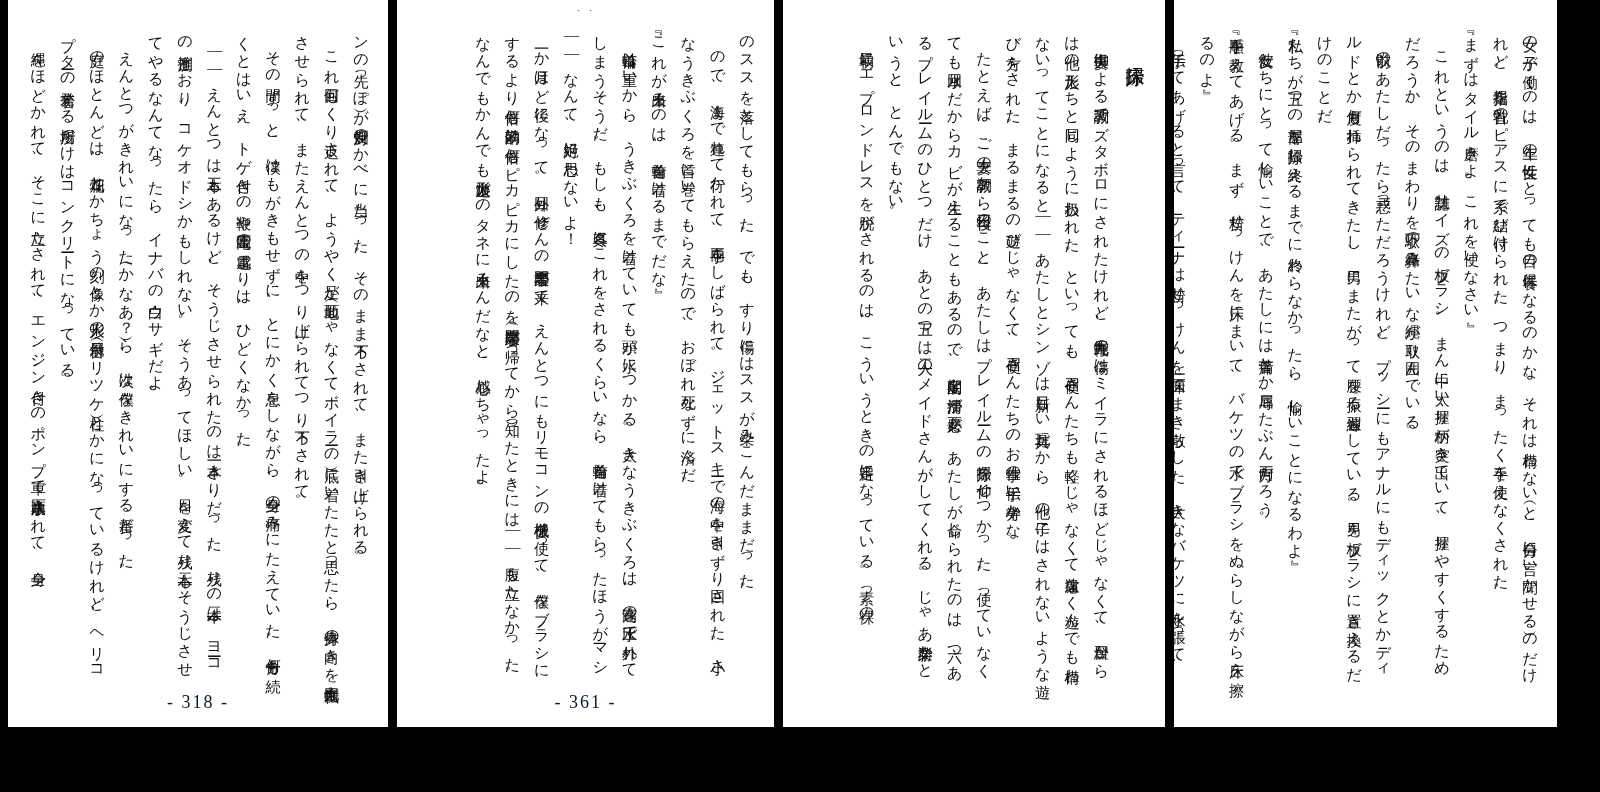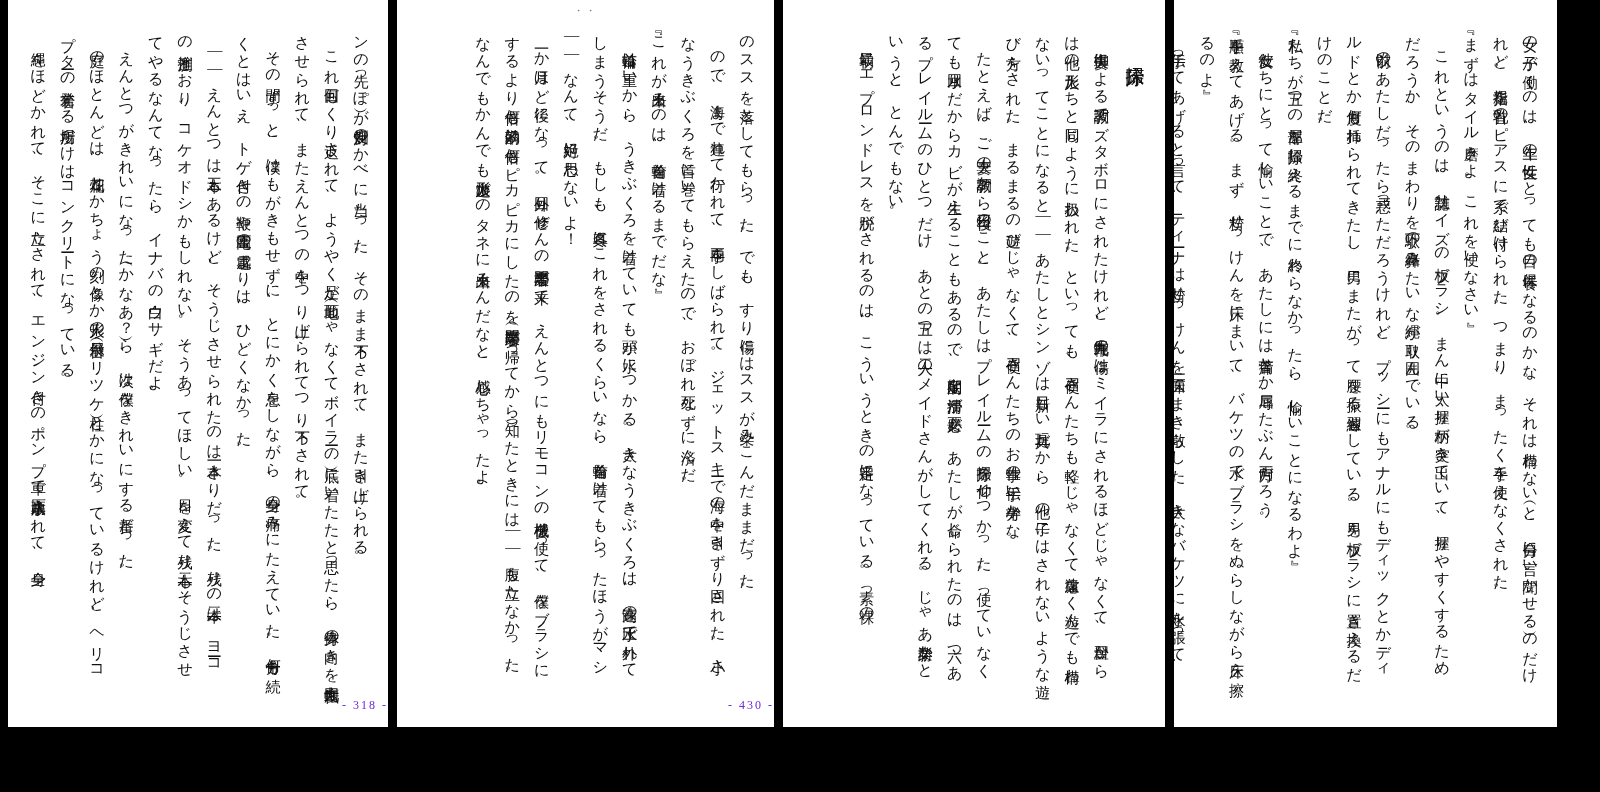--- a/index.html
+++ b/index.html
@@ -66,23 +66,23 @@
     letter-spacing: 1px;
     padding-top: 6px;
   }
   .gap-after-heading { height: 2.1em; }
 
   .page-number {
     position: absolute;
     bottom: 14px;
     left: 0;
     right: 0;
-    text-align: right;
-    font-size: 12px;
-    color: #6d28d9;
+    text-align: center;
+    font-size: 18px;
+    color: #0f172a;
     letter-spacing: 2px;
     font-family: "Liberation Serif", "DejaVu Serif", serif;
   }
   .topdots {
     position: absolute;
     top: 4px;
     left: 0;
     right: 0;
     text-align: center;
     font-size: 10px;
@@ -113,21 +113,21 @@
   <div class="page page-2">
     <div class="topdots">・・</div>
     <div class="page-body">
       <p class="noindent">のススを落としてもらった。でも、すり傷にはススが染みこんだままだった。</p>
       <p>ので、海まで連れて行かれて、両手をしばられて。ジェットスキーで海の中を引きずり回された。小さなうきぶくろを首に巻いてもらえたので、おぼれ死なずに済んだ。</p>
       <p class="noindent">『これが出来るのは、首輪を着けるまでだな』</p>
       <p>首輪は重いから、うきぶくろを着けていても頭が水につかる。大きなうきぶくろは、高速の水圧で外れてしまうそうだ。もしも、真冬にこれをされるくらいなら、首輪を着けてもらったほうがマシ——なんて、絶対に思わないよ！</p>
       <p class="blank"></p>
       <p>一か月ほど後になって。外回り修ぜんの専門業者が来て、えんとつにもリモコンの機械を使って、僕をブラシにするより何倍も効率的に何倍もピカピカにしたのを（専門業者が帰ってから）知ったときには——腹も立たなかった。なんでもかんでも人形遊びのタネに出来るんだなと、感心しちゃったよ。</p>
     </div>
-    <div class="page-number">- 430 -</div>
+    <div class="page-number">- 361 -</div>
   </div>
 
   <div class="page page-3">
     <div class="topdots"></div>
     <div class="page-body">
       <p class="heading">床掃除</p>
       <p class="blank gap-after-heading"></p>
       <p>御夫妻による調教でズタボロにされたけれど、九尾鞭の傷はミイラにされるほどじゃなくて、翌日からは他の人形たちと同じように扱われた。といっても、召使さんたちも軽くじゃなくて遠慮なく遊んでも構わないってことになると——あたしとシンゾは目新しい玩具だから、他の子にはされないような遊び方をされた。まるまるの遊びじゃなくて、召使さんたちのお仕事の手伝い半分かな。</p>
       <p>たとえば。ご夫妻の調教から三日後のこと。あたしはプレイルームの掃除を仰せつかった。使っていなくても水回りだからカビが生えることもあるので、定期的な清掃が必要だ。あたしが命じられたのは、六つあるプレイルームのひとつだけ。あとの五つは二人のメイドさんがしてくれる。じゃあ楽勝かというと、とんでもない。</p>
       <p>最初にエプロンドレスを脱がされるのは、こういうときの定番になっている。素っ裸の</p>

